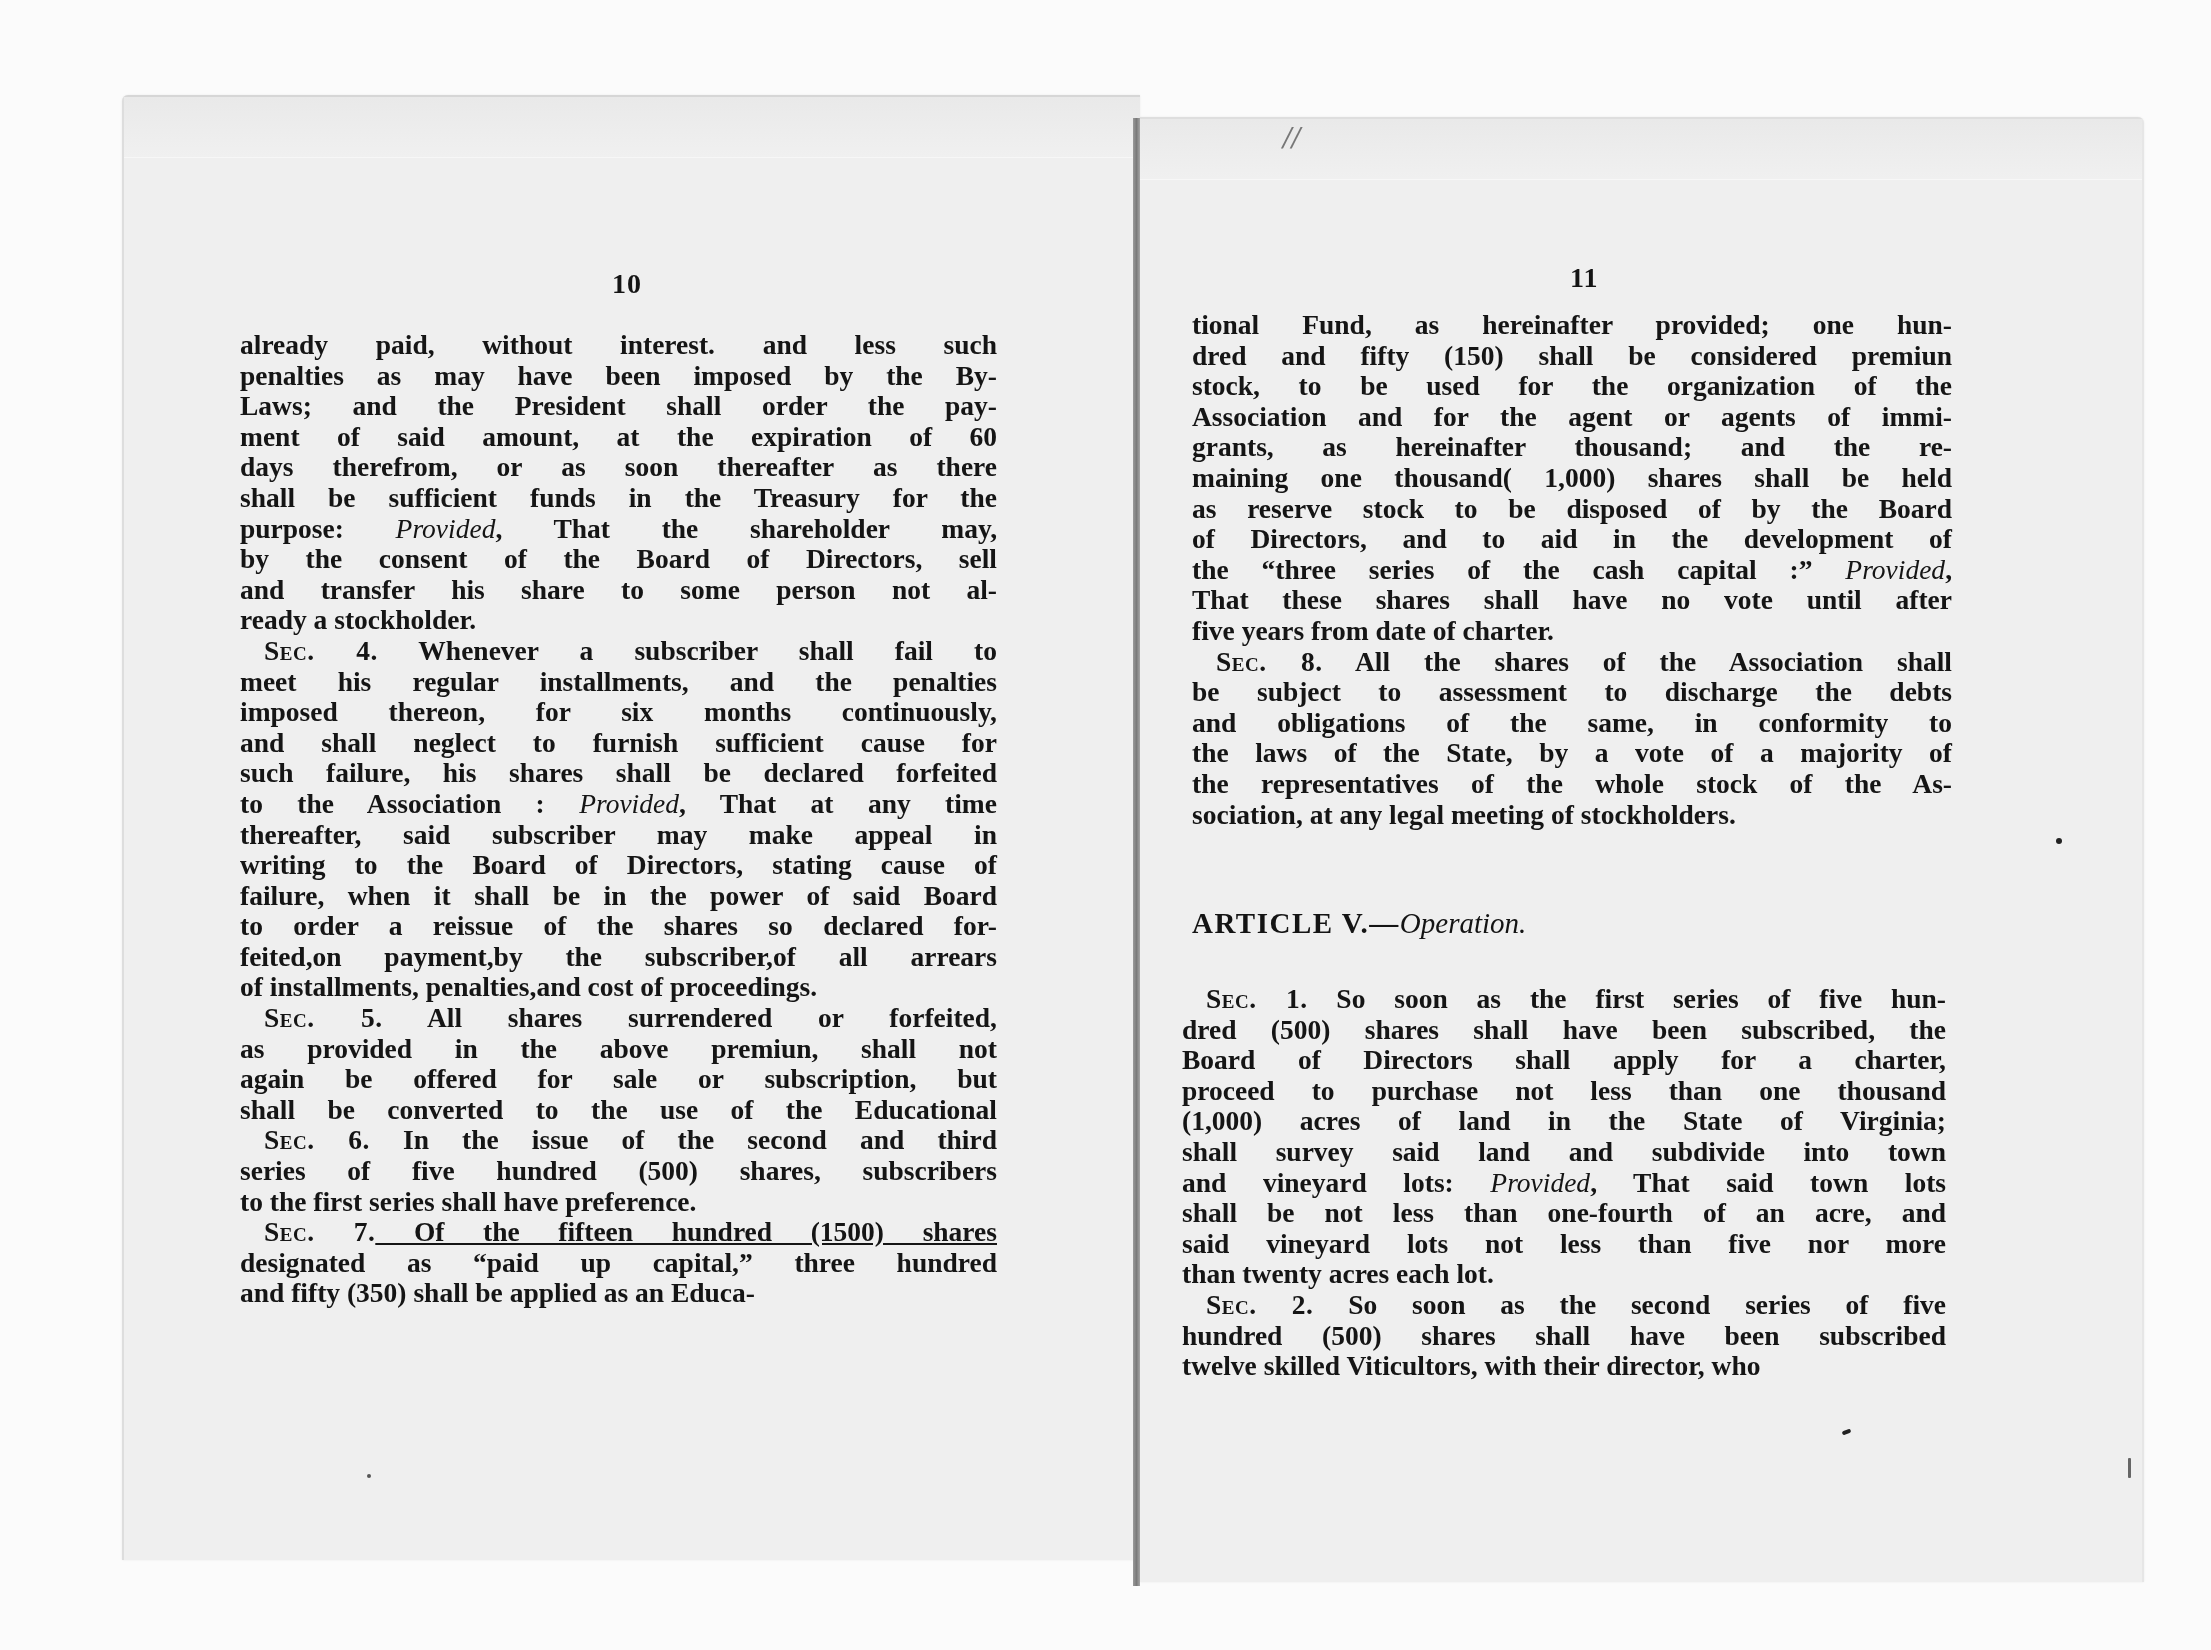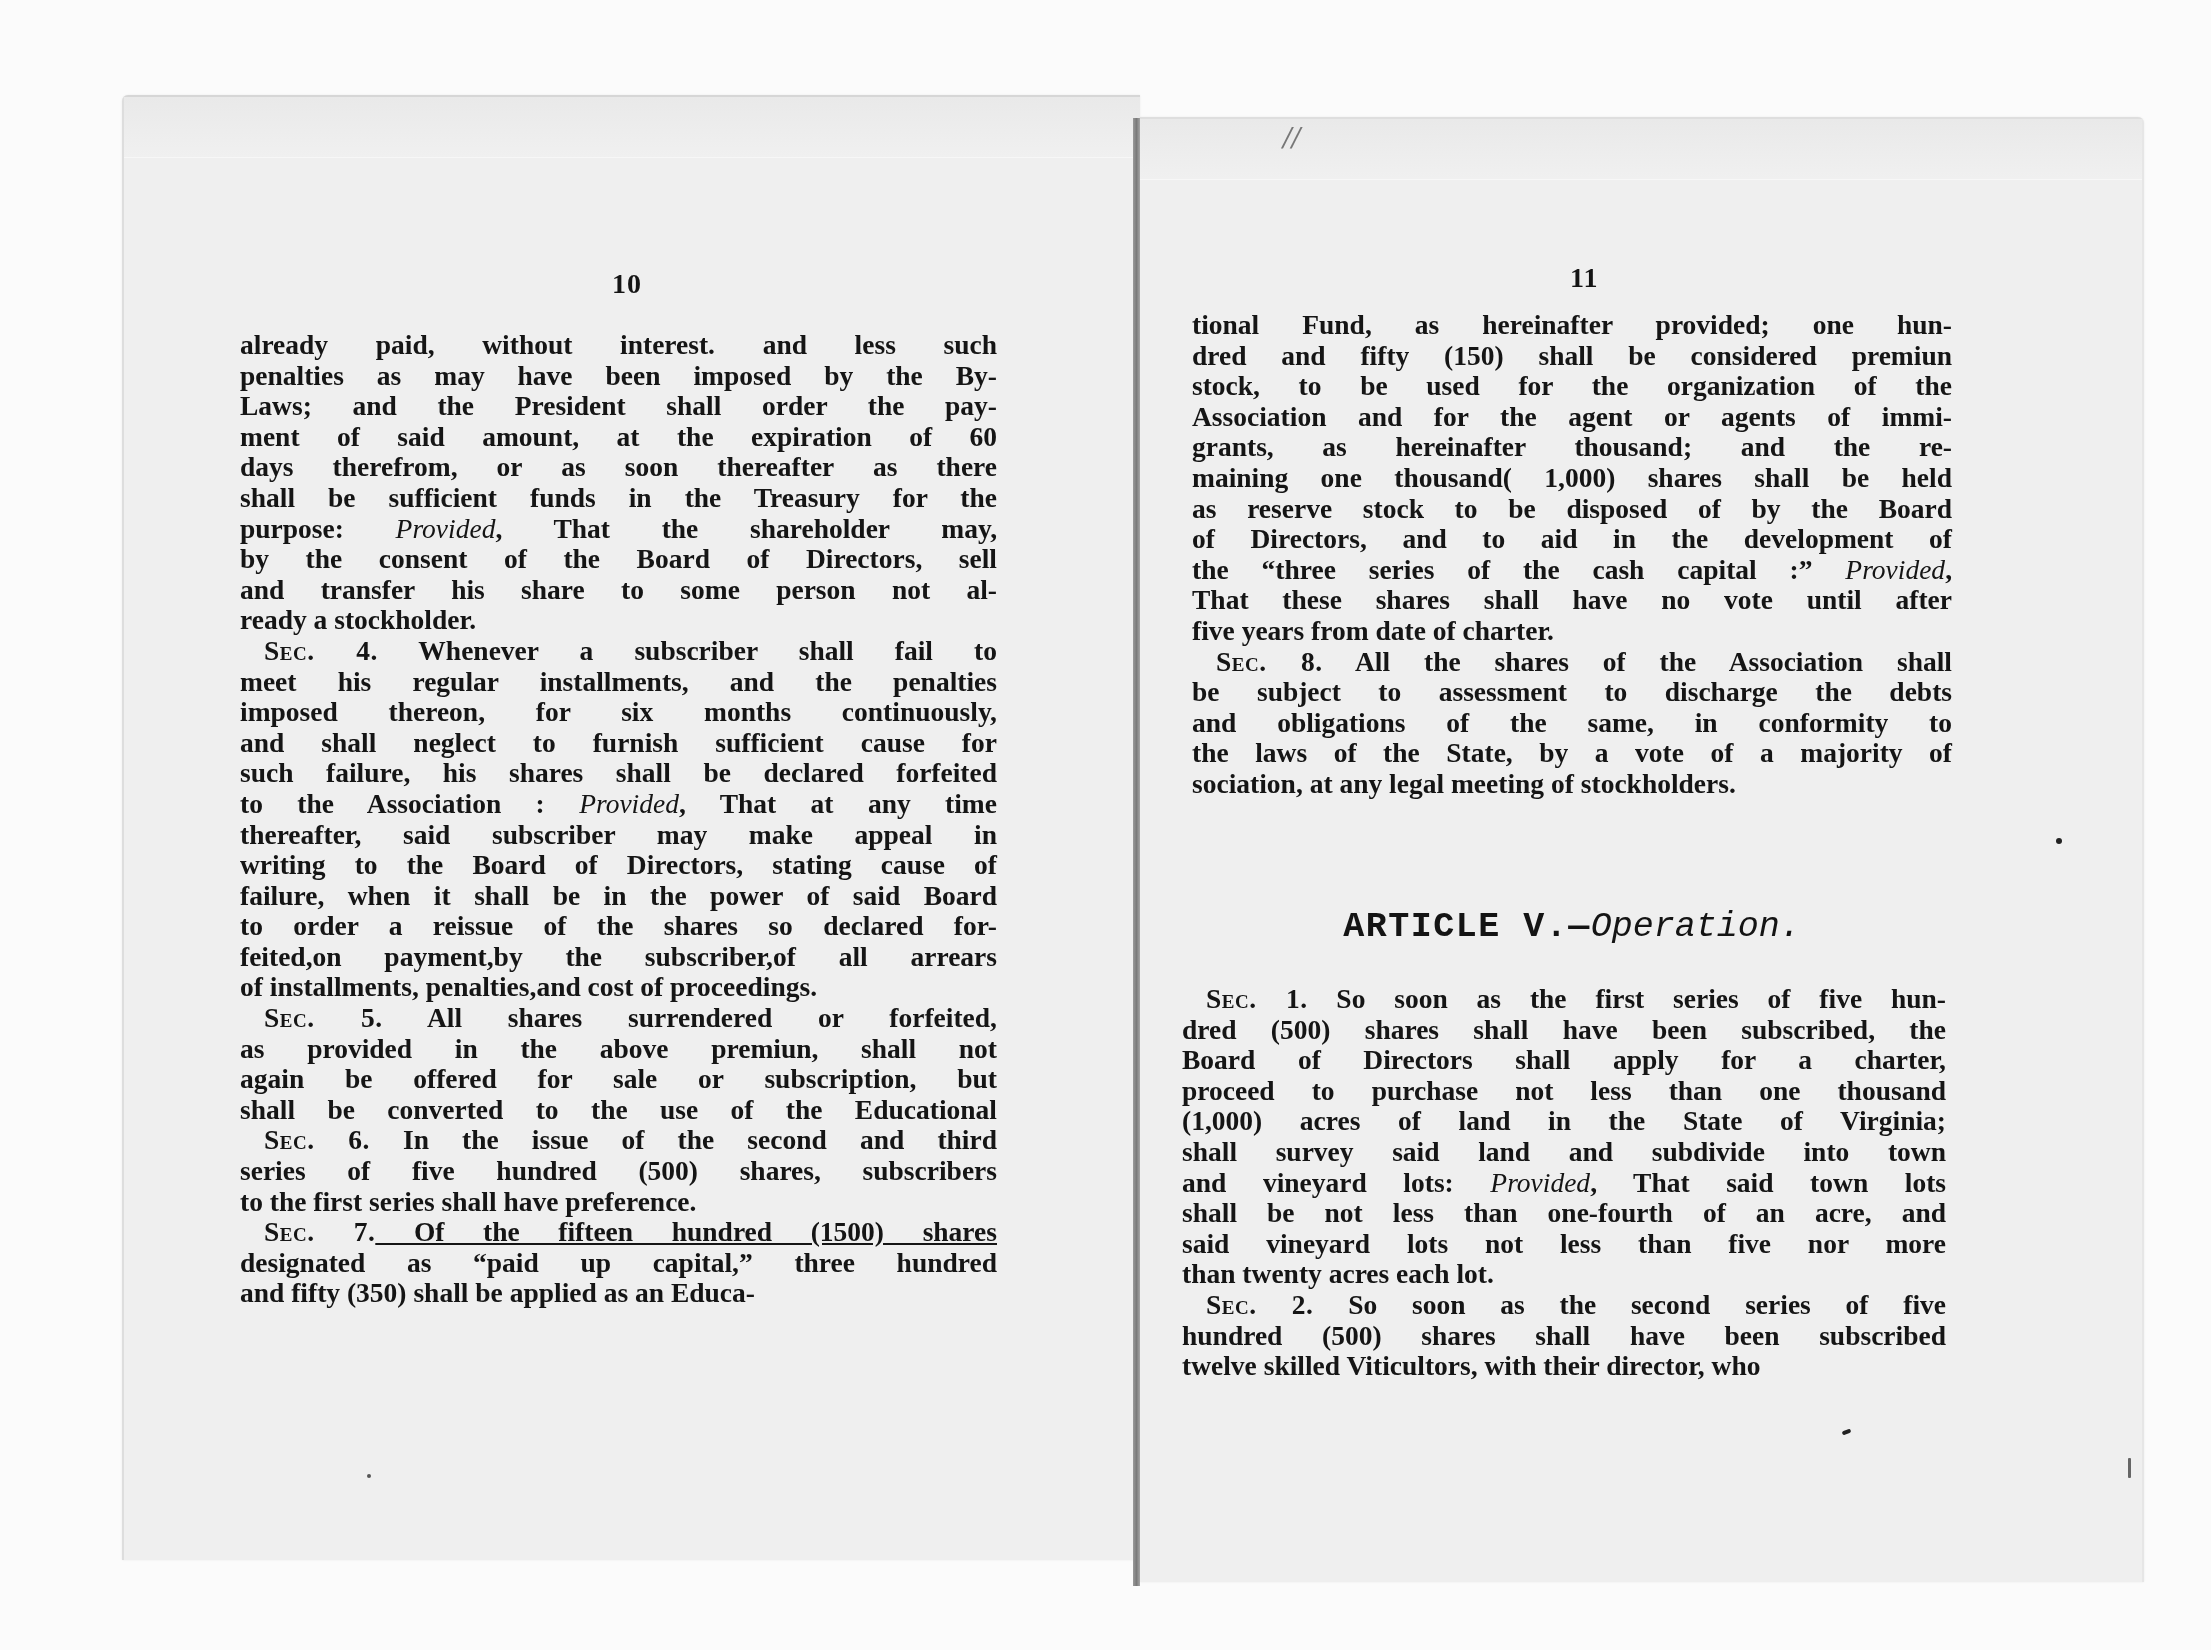--- a/index.html
+++ b/index.html
@@ -36,22 +36,22 @@
   }
   .ln {
     display: block; white-space: nowrap; text-align: justify; text-align-last: justify;
     height: 30.6px; overflow: visible;
   }
   .ln.last { text-align-last: left; }
   .ln.indent { padding-left: 24px; }
   .sec { font-variant: small-caps; letter-spacing: 0.5px; }
   em { font-style: italic; font-weight: normal; }
   .heading {
-    position: absolute; font-size: 35px; font-weight: bold; letter-spacing: 1.5px;
-    font-family: Liberation Mono, monospace; text-align: center;
+    position: absolute; font-size: 29px; font-weight: bold; letter-spacing: 1.5px;
+    font-family: Liberation Serif, serif; text-align: left;
   }
   .heading em { font-weight: normal; letter-spacing: 0; }
   .mark { position: absolute; color: #777; font-style: italic; }
   .dot { position: absolute; width: 6px; height: 6px; border-radius: 50%; background: #222; }
 </style>
 </head>
 <body>
 
 <div class="page page-left">
   <div class="top-band"></div>
@@ -108,20 +108,21 @@
     <span class="ln"><span style="white-space: pre;">maining one thousand( 1,000) shares shall be held</span></span>
     <span class="ln"><span style="white-space: pre;">as reserve stock to be disposed of by the Board</span></span>
     <span class="ln"><span style="white-space: pre;">of Directors, and to aid in the development of</span></span>
     <span class="ln"><span style="white-space: pre;">the “three series of the cash capital :” </span><em>Provided</em><span>,</span></span>
     <span class="ln"><span style="white-space: pre;">That these shares shall have no vote until after</span></span>
     <span class="ln last"><span style="white-space: pre;">five years from date of charter.</span></span>
     <span class="ln indent"><span class="sec">Sec. 8.</span><span style="white-space: pre;"> All the shares of the Association shall</span></span>
     <span class="ln"><span style="white-space: pre;">be subject to assessment to discharge the debts</span></span>
     <span class="ln"><span style="white-space: pre;">and obligations of the same, in conformity to</span></span>
     <span class="ln"><span style="white-space: pre;">the laws of the State, by a vote of a majority of</span></span>
+    <span class="ln"><span style="white-space: pre;">the representatives of the whole stock of the As-</span></span>
     <span class="ln last"><span style="white-space: pre;">sociation, at any legal meeting of stockholders.</span></span>
   </div>
 <div class="heading" style="left:1192px; top:907px; width:760px;">
   <span>ARTICLE V.—</span><em>Operation.</em>
 </div>
 <div class="text-block" id="right-text-bottom" style="left:1182px; top:984px; width:764px;">
     <span class="ln indent"><span class="sec">Sec. 1.</span><span style="white-space: pre;"> So soon as the first series of five hun-</span></span>
     <span class="ln"><span style="white-space: pre;">dred (500) shares shall have been subscribed, the</span></span>
     <span class="ln"><span style="white-space: pre;">Board of Directors shall apply for a charter,</span></span>
     <span class="ln"><span style="white-space: pre;">proceed to purchase not less than one thousand</span></span>

